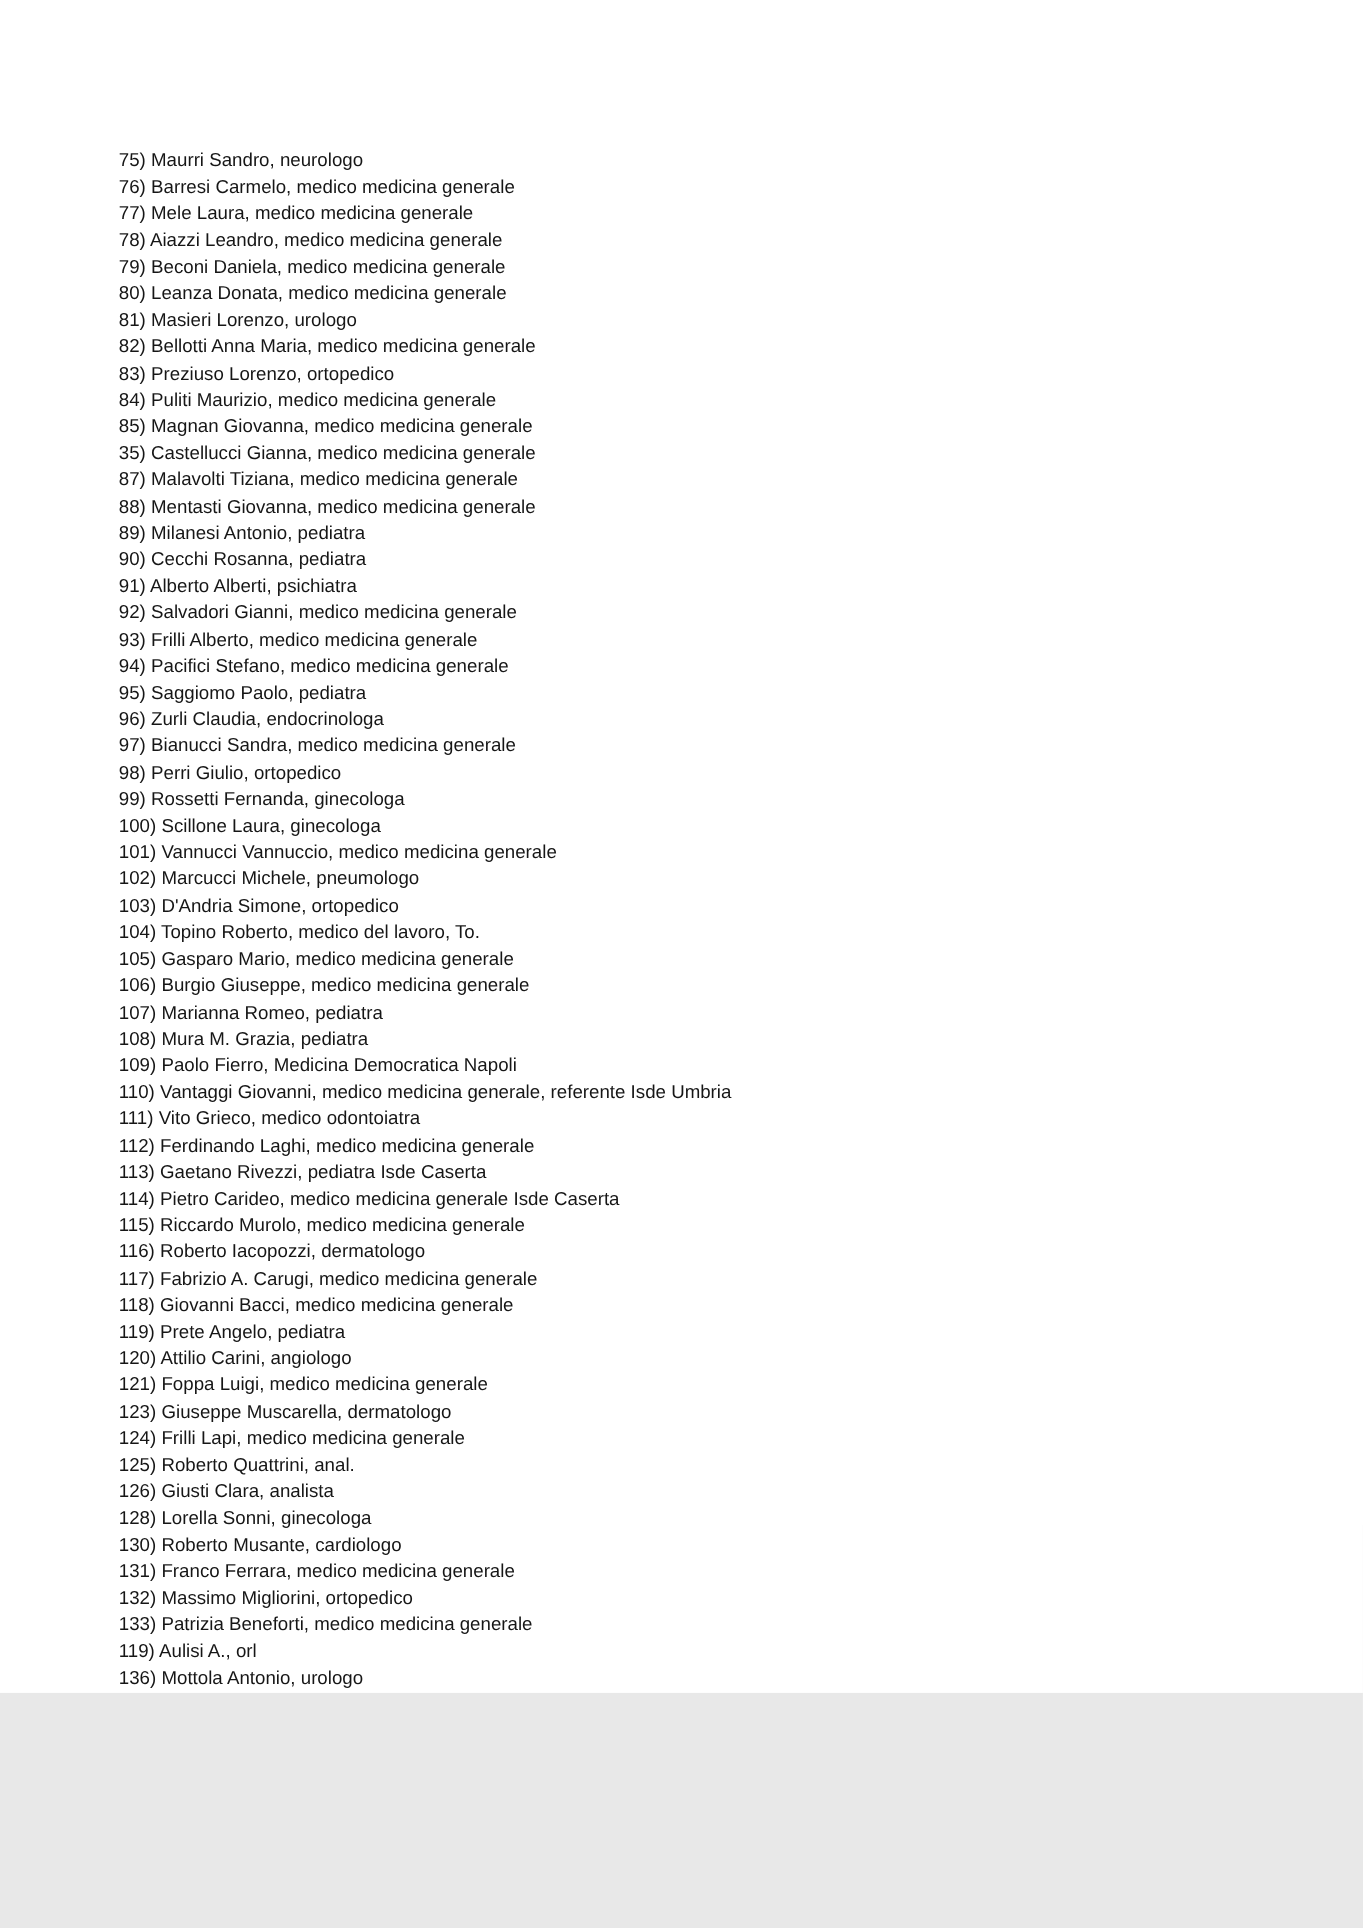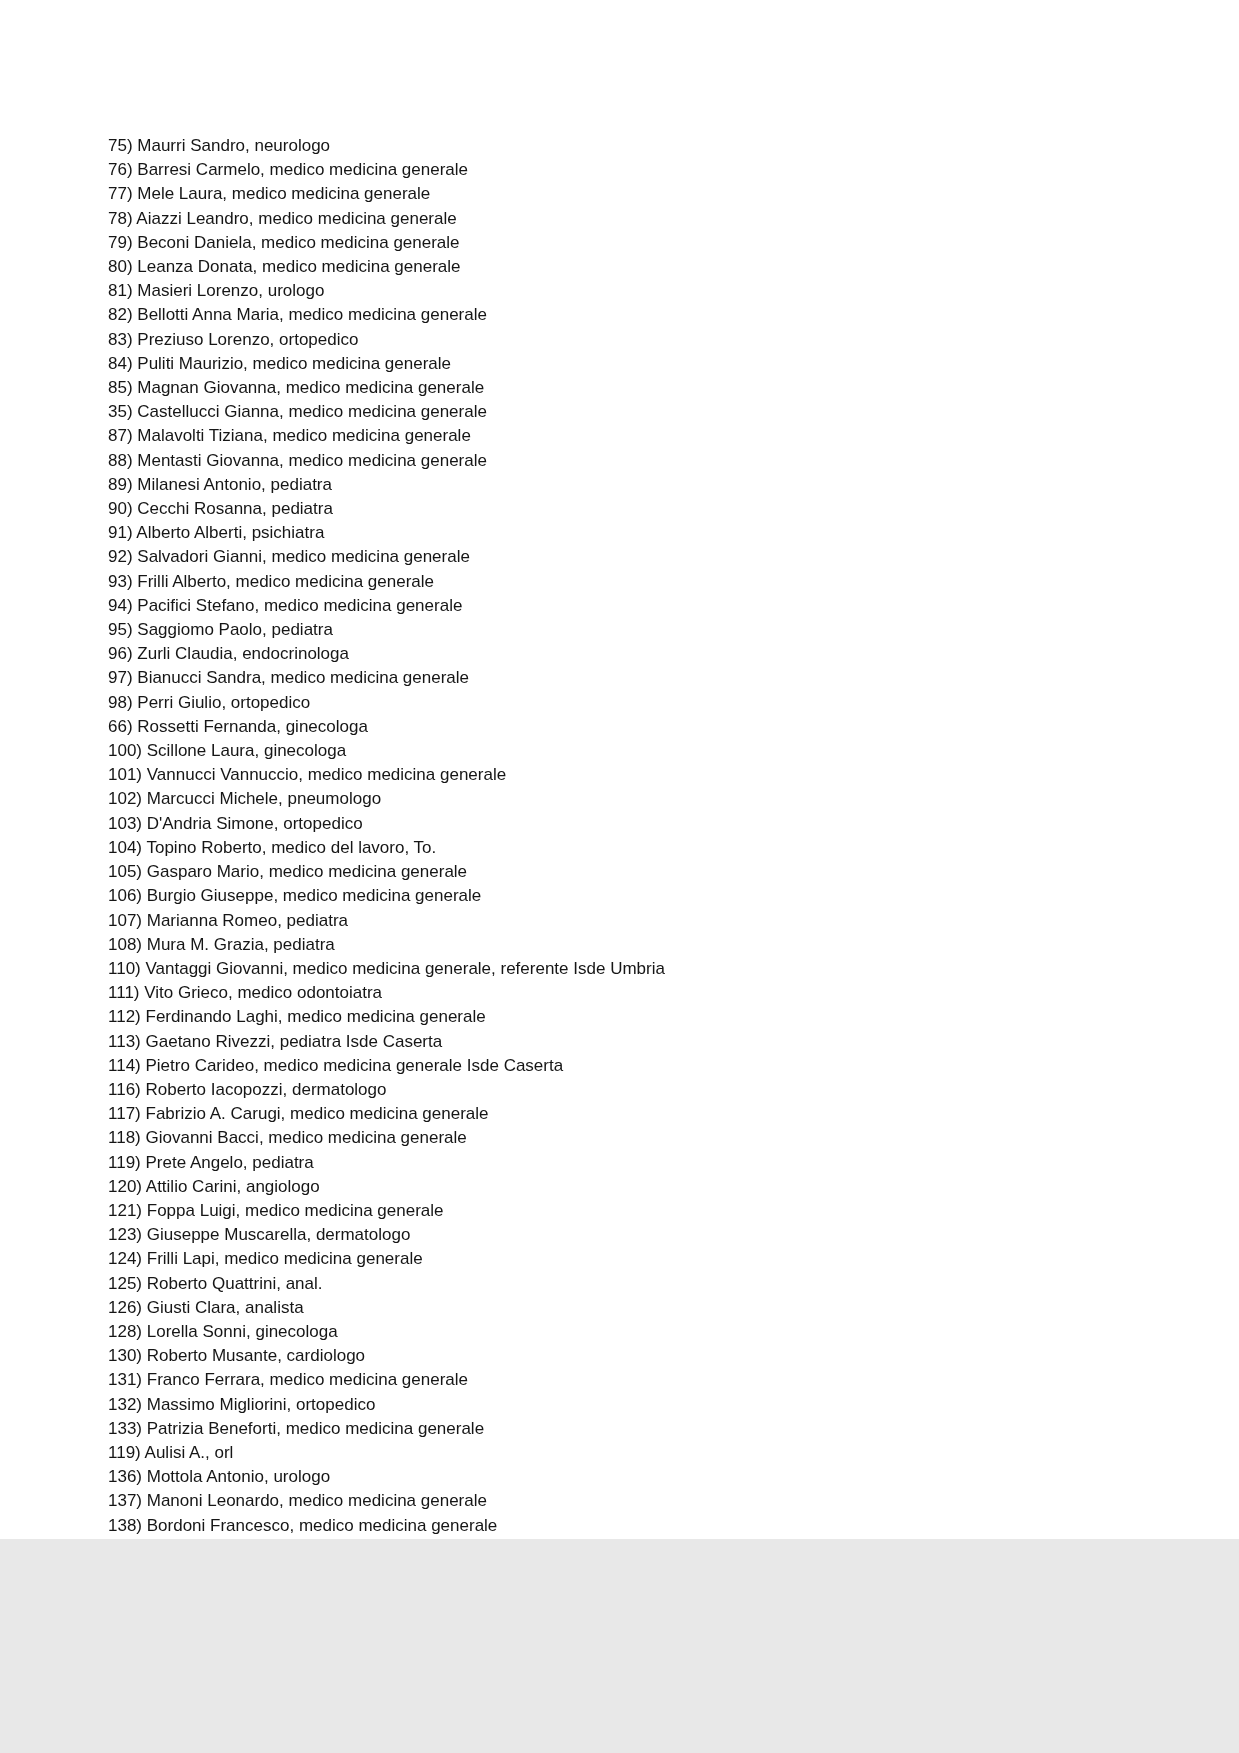--- a/index.html
+++ b/index.html
@@ -55,35 +55,37 @@
       <div class="line"><span class="num">89) </span><span>Milanesi Antonio, pediatra</span></div>
       <div class="line"><span class="num">90) </span><span>Cecchi Rosanna, pediatra</span></div>
       <div class="line"><span class="num">91) </span><span>Alberto Alberti, psichiatra</span></div>
       <div class="line"><span class="num">92) </span><span>Salvadori Gianni, medico medicina generale</span></div>
       <div class="line"><span class="num">93) </span><span>Frilli Alberto, medico medicina generale</span></div>
       <div class="line"><span class="num">94) </span><span>Pacifici Stefano, medico medicina generale</span></div>
       <div class="line"><span class="num">95) </span><span>Saggiomo Paolo, pediatra</span></div>
       <div class="line"><span class="num">96) </span><span>Zurli Claudia, endocrinologa</span></div>
       <div class="line"><span class="num">97) </span><span>Bianucci Sandra, medico medicina generale</span></div>
       <div class="line"><span class="num">98) </span><span>Perri Giulio, ortopedico</span></div>
-      <div class="line"><span class="num">66) </span><span>Rossetti Fernanda, ginecologa</span></div>
+      <div class="line"><span class="num">99) </span><span>Rossetti Fernanda, ginecologa</span></div>
       <div class="line"><span class="num">100) </span><span>Scillone Laura, ginecologa</span></div>
       <div class="line"><span class="num">101) </span><span>Vannucci Vannuccio, medico medicina generale</span></div>
       <div class="line"><span class="num">102) </span><span>Marcucci Michele, pneumologo</span></div>
       <div class="line"><span class="num">103) </span><span>D'Andria Simone, ortopedico</span></div>
       <div class="line"><span class="num">104) </span><span>Topino Roberto, medico del lavoro, To.</span></div>
       <div class="line"><span class="num">105) </span><span>Gasparo Mario, medico medicina generale</span></div>
       <div class="line"><span class="num">106) </span><span>Burgio Giuseppe, medico medicina generale</span></div>
       <div class="line"><span class="num">107) </span><span>Marianna Romeo, pediatra</span></div>
       <div class="line"><span class="num">108) </span><span>Mura M. Grazia, pediatra</span></div>
+      <div class="line"><span class="num">109) </span><span>Paolo Fierro, Medicina Democratica Napoli</span></div>
       <div class="line"><span class="num">110) </span><span>Vantaggi Giovanni, medico medicina generale, referente Isde Umbria</span></div>
       <div class="line"><span class="num">111) </span><span>Vito Grieco, medico odontoiatra</span></div>
       <div class="line"><span class="num">112) </span><span>Ferdinando Laghi, medico medicina generale</span></div>
       <div class="line"><span class="num">113) </span><span>Gaetano Rivezzi, pediatra Isde Caserta</span></div>
       <div class="line"><span class="num">114) </span><span>Pietro Carideo, medico medicina generale Isde Caserta</span></div>
+      <div class="line"><span class="num">115) </span><span>Riccardo Murolo, medico medicina generale</span></div>
       <div class="line"><span class="num">116) </span><span>Roberto Iacopozzi, dermatologo</span></div>
       <div class="line"><span class="num">117) </span><span>Fabrizio A. Carugi, medico medicina generale</span></div>
       <div class="line"><span class="num">118) </span><span>Giovanni Bacci, medico medicina generale</span></div>
       <div class="line"><span class="num">119) </span><span>Prete Angelo, pediatra</span></div>
       <div class="line"><span class="num">120) </span><span>Attilio Carini, angiologo</span></div>
       <div class="line"><span class="num">121) </span><span>Foppa Luigi, medico medicina generale</span></div>
       <div class="line"><span class="num">123) </span><span>Giuseppe Muscarella, dermatologo</span></div>
       <div class="line"><span class="num">124) </span><span>Frilli Lapi, medico medicina generale</span></div>
       <div class="line"><span class="num">125) </span><span>Roberto Quattrini, anal.</span></div>
       <div class="line"><span class="num">126) </span><span>Giusti Clara, analista</span></div>

